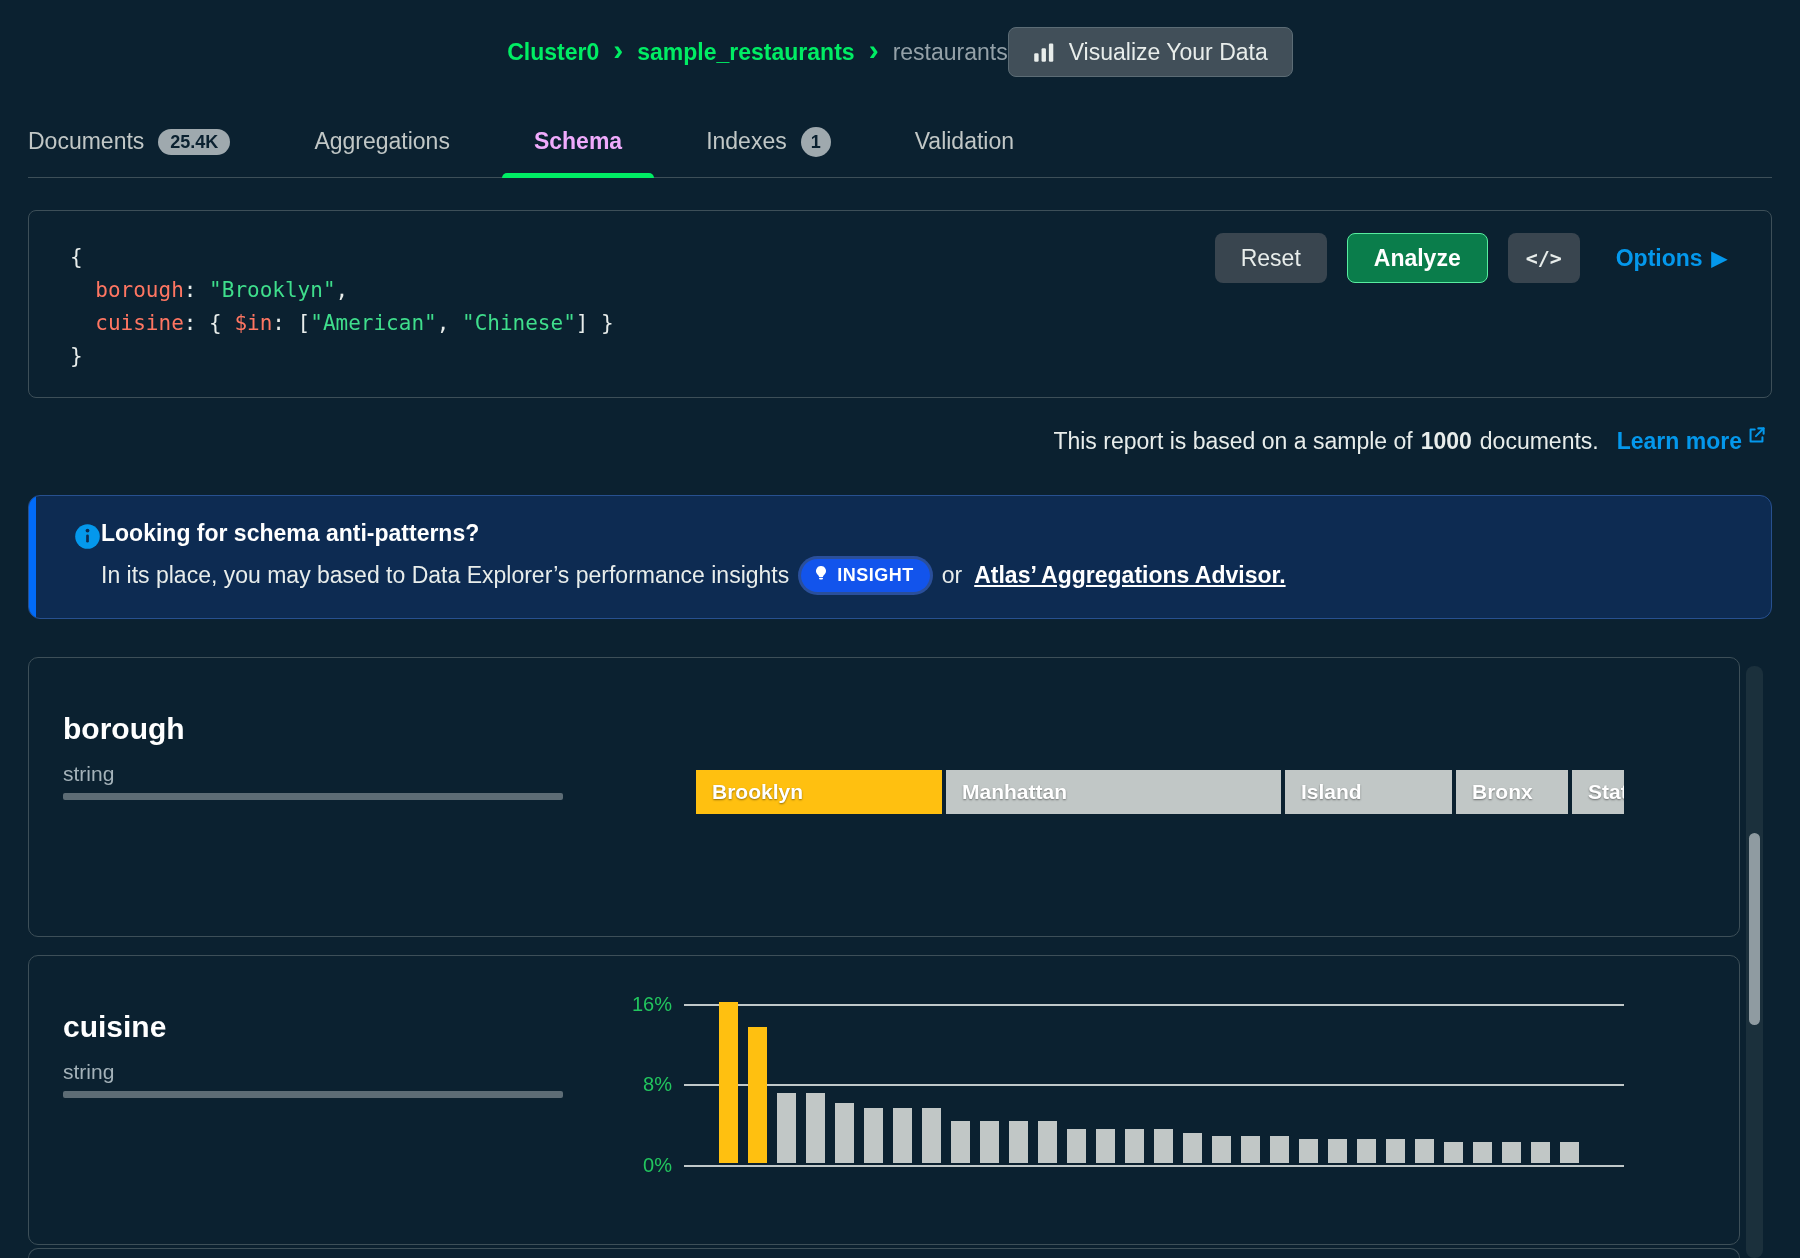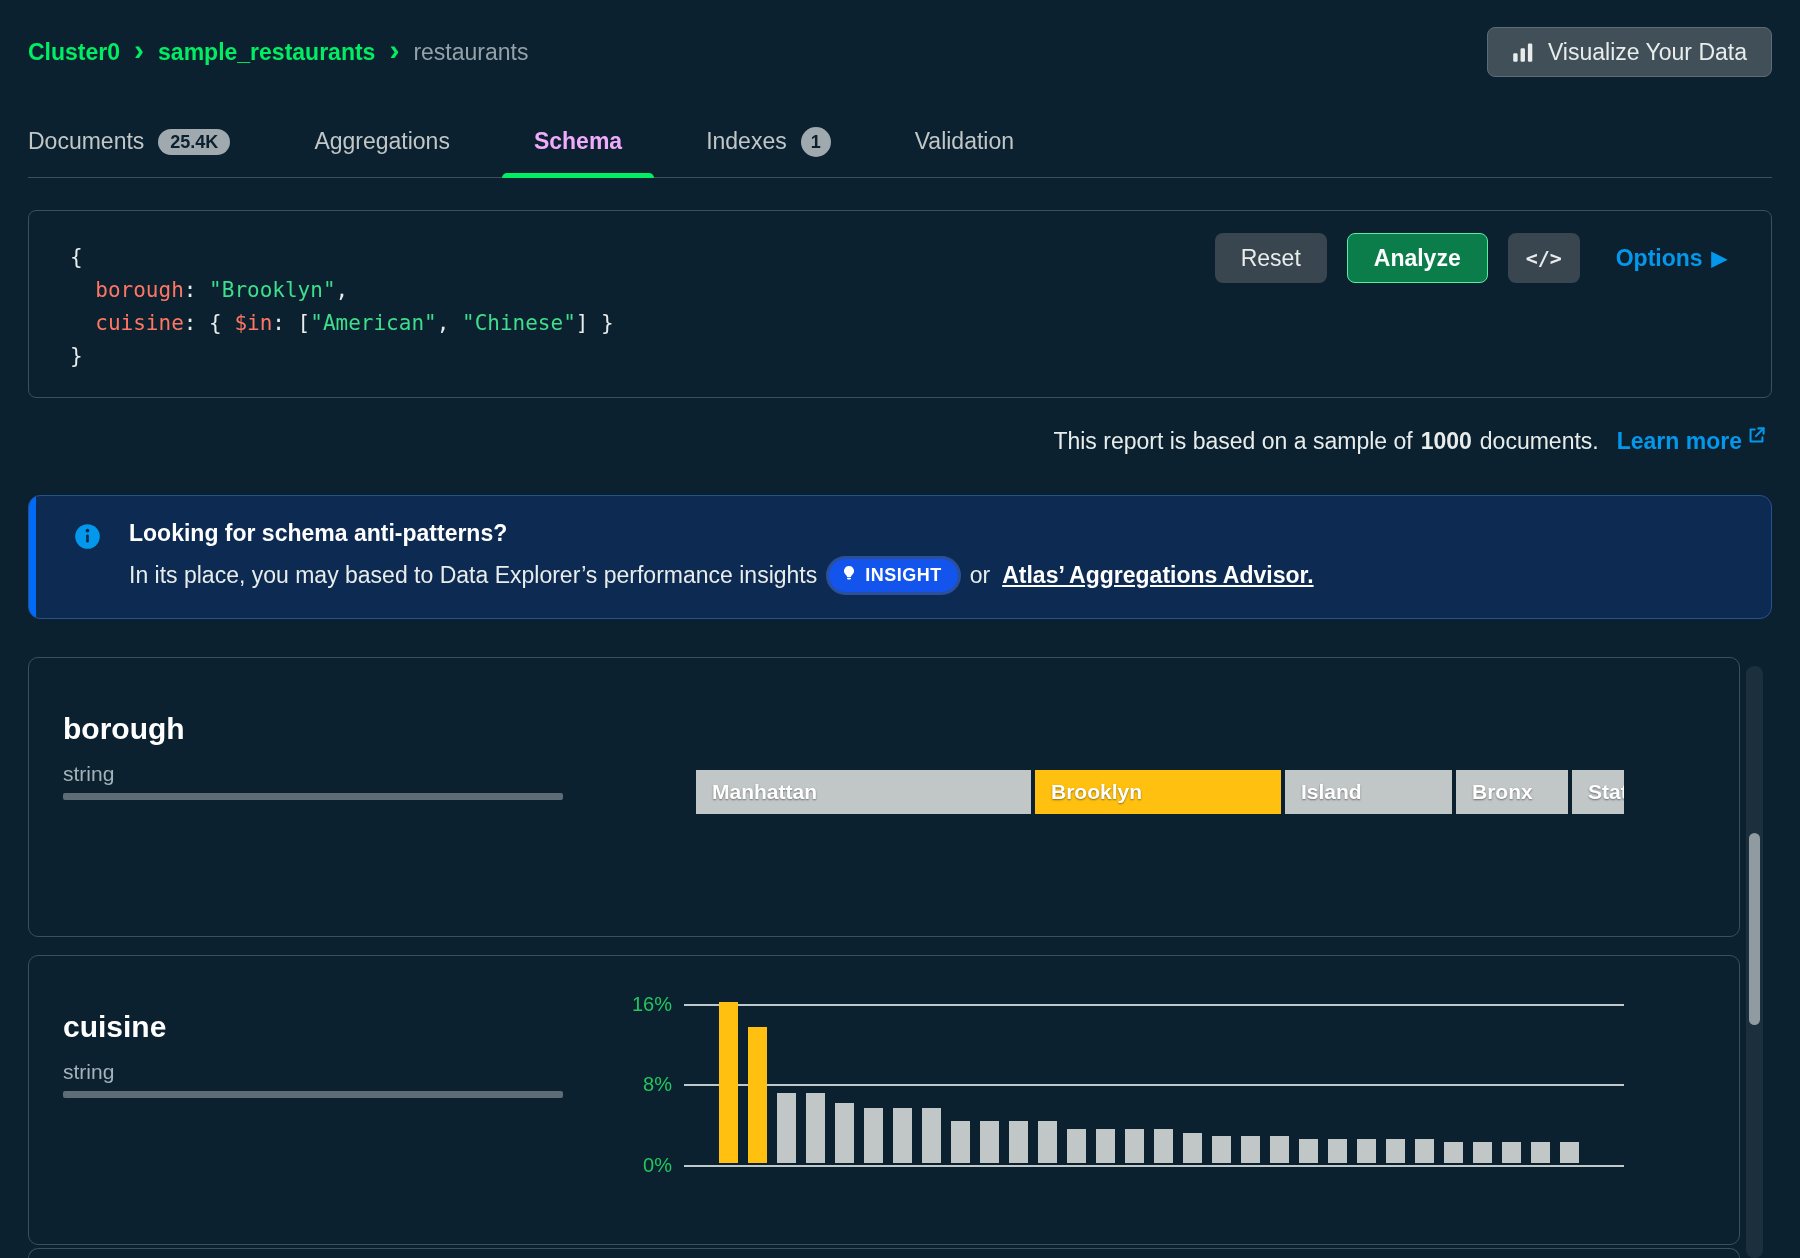--- a/index.html
+++ b/index.html
@@ -7,21 +7,21 @@
   body {
     background:#0B2130;
     color:#E8EDEB;
     font-family:"Liberation Sans", sans-serif;
     overflow:hidden;
     position:relative;
   }
   .page { padding:0 28px; }
 
   
-  .topbar { display:flex; justify-content:space-between; align-items:center; padding-top:28px; height:76px; }
+  .topbar { display:flex; justify-content:center; align-items:center; padding-top:28px; height:76px; }
   .breadcrumb { display:flex; align-items:center; gap:14px; font-size:23px; font-weight:700; }
   .crumb { color:#00ED64; cursor:pointer; }
   .crumb.current { color:#94A1A8; font-weight:500; cursor:default; }
   .crumb-sep { color:#00ED64; font-size:30px; line-height:1; position:relative; top:-2px; font-weight:700; }
   .visualize-btn {
     display:flex; align-items:center; gap:14px; height:50px; padding:0 24px;
     background:#414F59; border:1px solid #5C6C75; border-radius:8px;
     font-size:23px; font-weight:500; color:#E8EDEB; cursor:pointer;
   }
   .visualize-btn svg { display:block; }
@@ -48,21 +48,21 @@
   .options-link { display:flex; align-items:center; gap:9px; color:#0498EC; font-size:23px; font-weight:600; margin-left:16px; cursor:pointer; }
   .options-caret { font-size:20px; }
 
   
   .sample-note { margin-top:30px; text-align:right; font-size:23px; color:#E8EDEB; display:flex; justify-content:flex-end; align-items:center; gap:8px; padding-right:6px; }
   .sample-count { font-weight:700; }
   .learn-more { color:#0498EC; font-weight:700; margin-left:10px; cursor:pointer; display:inline-flex; align-items:flex-end; gap:5px; }
   .learn-more svg { position:relative; top:-4px; }
 
   
-  .banner { position:relative; margin-top:40px; background:#0D2B52; border:1px solid #27508F; border-radius:12px; padding:24px 30px 26px 45px; display:flex; gap:28px; overflow:hidden; }
+  .banner { position:relative; margin-top:40px; background:#0D2B52; border:1px solid #27508F; border-radius:12px; padding:24px 30px 26px 45px; display:flex; overflow:hidden; }
   .banner::before { content:""; position:absolute; left:0; top:0; bottom:0; width:7px; background:#016BF8; }
   .banner-icon { flex:none; margin-top:3px; }
   .banner-title { font-size:23px; font-weight:700; color:#FFFFFF; }
   .banner-body { margin-top:12px; font-size:23px; color:#E8EDEB; display:flex; align-items:center; gap:12px; flex-wrap:wrap; }
   .insight-pill { display:inline-flex; align-items:center; gap:8px; background:#1254EC; box-shadow:0 0 0 3px rgba(78,125,245,0.45); border-radius:18px; padding:6px 16px 6px 12px; color:#FFFFFF; font-size:18px; font-weight:700; letter-spacing:0.5px; cursor:pointer; }
   .advisor-link { color:#FFFFFF; font-weight:700; text-decoration:underline; cursor:pointer; }
 
   
   .cards { margin-top:38px; }
   .field-card { position:relative; width:1712px; border:1px solid #3D4F58; border-radius:10px; overflow:hidden; background:transparent; }
@@ -194,25 +194,25 @@
 
   <div class="cards">
 
     <div class="field-card borough">
       <div class="card-left">
         <div class="field-name">borough</div>
         <div class="field-type">string</div>
         <div class="type-bar"></div>
       </div>
       <div class="seg-chart">
+          <div class="seg hl" style="width: 246px;">
+            <span class="seg-label">Brooklyn</span>
+          </div>
           <div class="seg" style="width: 335px;">
             <span class="seg-label">Manhattan</span>
-          </div>
-          <div class="seg hl" style="width: 246px;">
-            <span class="seg-label">Brooklyn</span>
           </div>
           <div class="seg" style="width: 167px;">
             <span class="seg-label">Island</span>
           </div>
           <div class="seg" style="width: 112px;">
             <span class="seg-label">Bronx</span>
           </div>
           <div class="seg" style="width: 130px;">
             <span class="seg-label">Staten Island</span>
           </div>

